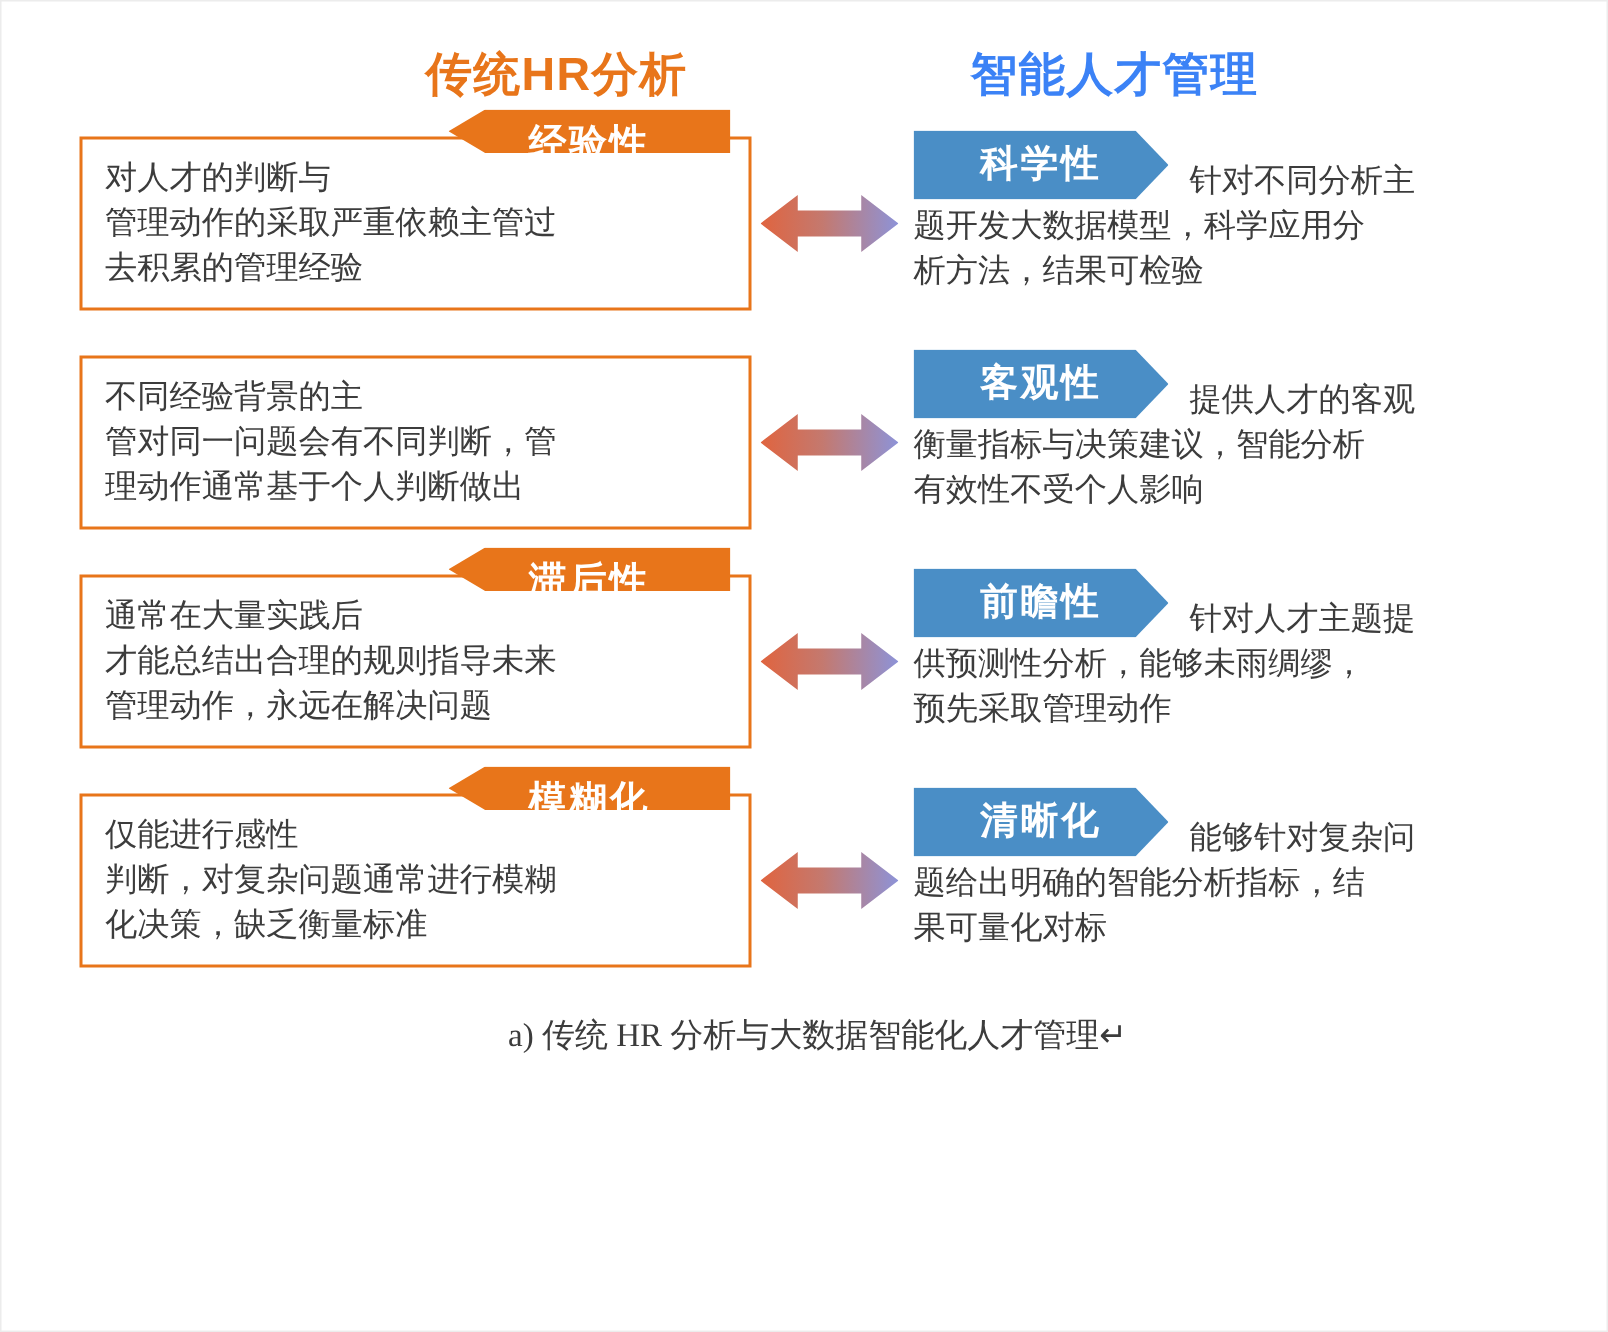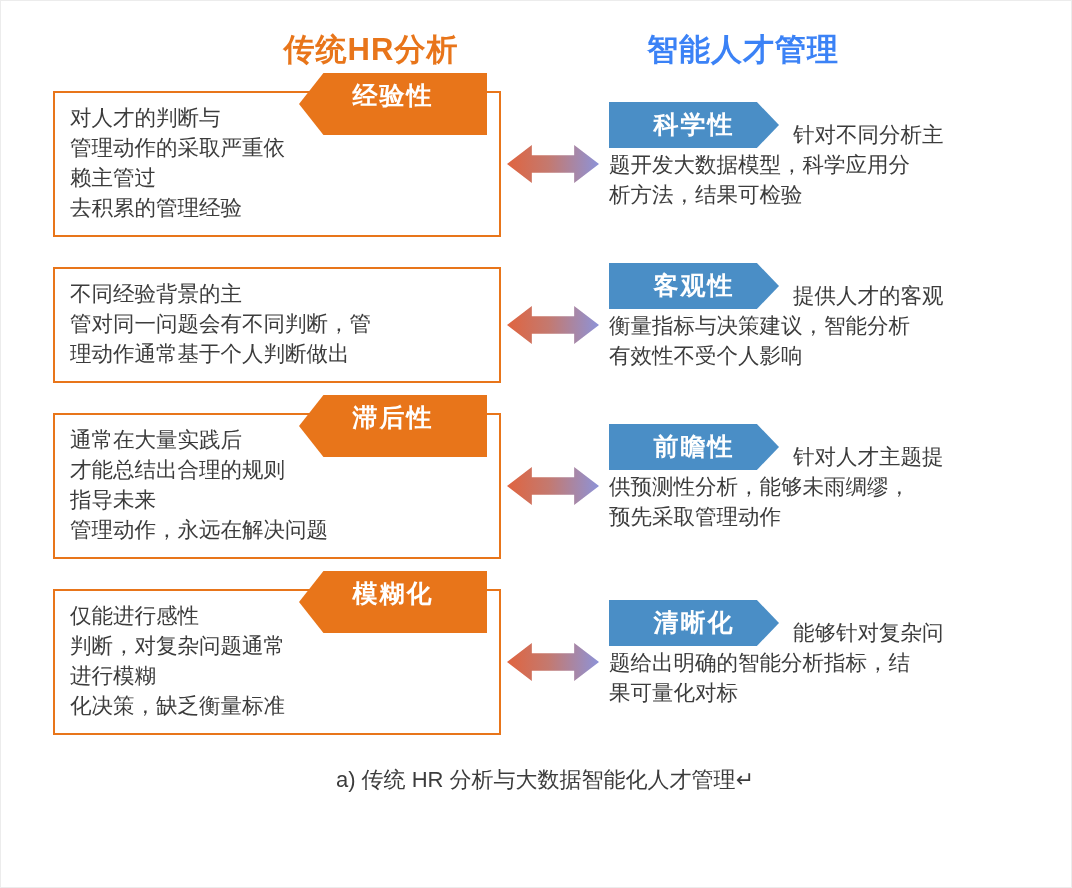--- a/index.html
+++ b/index.html
@@ -25,40 +25,40 @@
   }
   .right-box {
     padding:2px 0 0 4px;
     font-size:21.5px; line-height:30px; color:#3C3C3C;font-family:Liberation Serif, serif;
   }
   .box-text { white-space:pre-line; }
 
   .badge { color:#fff; font-weight:bold; font-size:25px; text-align:center;
            letter-spacing:2px; }
   .badge.orange {
-    float:right; width:188px; height:62px; line-height:44px;
+    float:right; width:188px; height:29px; line-height:44px;
     margin:-30px 0 2px 10px;
     background:#E8751A;
     clip-path:polygon(0 50%, 13% 0, 100% 0, 100% 100%, 13% 100%);
   }
   .badge.blue {
     float:left; width:170px; height:46px; line-height:46px;
     margin:-18px 14px 0 0;
     background:#4A8EC6;
     clip-path:polygon(0 0, 87% 0, 100% 50%, 87% 100%, 0 100%);
   }
 
   .arrow-cell { display:flex; justify-content:center; align-items:center; }
   .double-arrow {
     width:92px; height:38px;
     background:linear-gradient(90deg,#E0643F 0%,#C4796F 45%,#8D93D8 100%);
     clip-path:polygon(0 50%,27% 0,27% 27%,73% 27%,73% 0,100% 50%,73% 100%,73% 73%,27% 73%,27% 100%);
   }
 
-  .caption { text-align:center; font-size:22px; color:#3C3C3C; margin-top:4px; }
+  .caption { text-align:center; font-size:22px; color:#3C3C3C; margin-top:4px;font-family:Liberation Serif, serif; }
 </style>
 </head>
 <body>
 
 <div class="page">
 
   <div class="header">
     <span class="title orange">传统HR分析</span>
     <span class="title blue">智能人才管理</span>
   </div>

